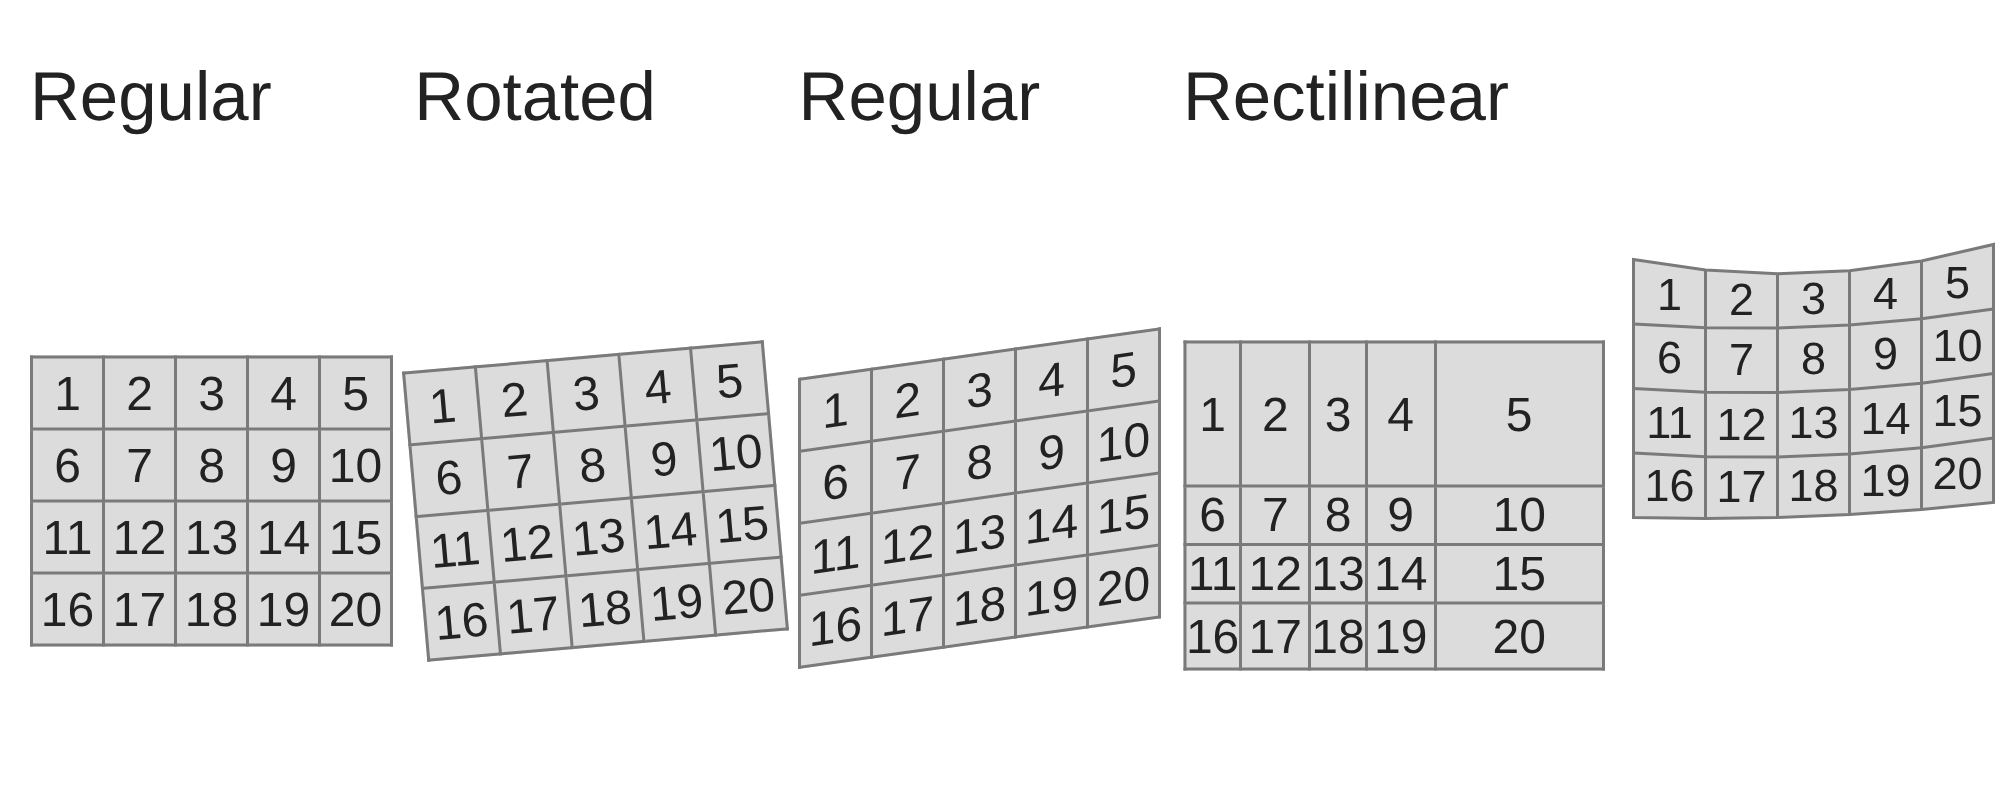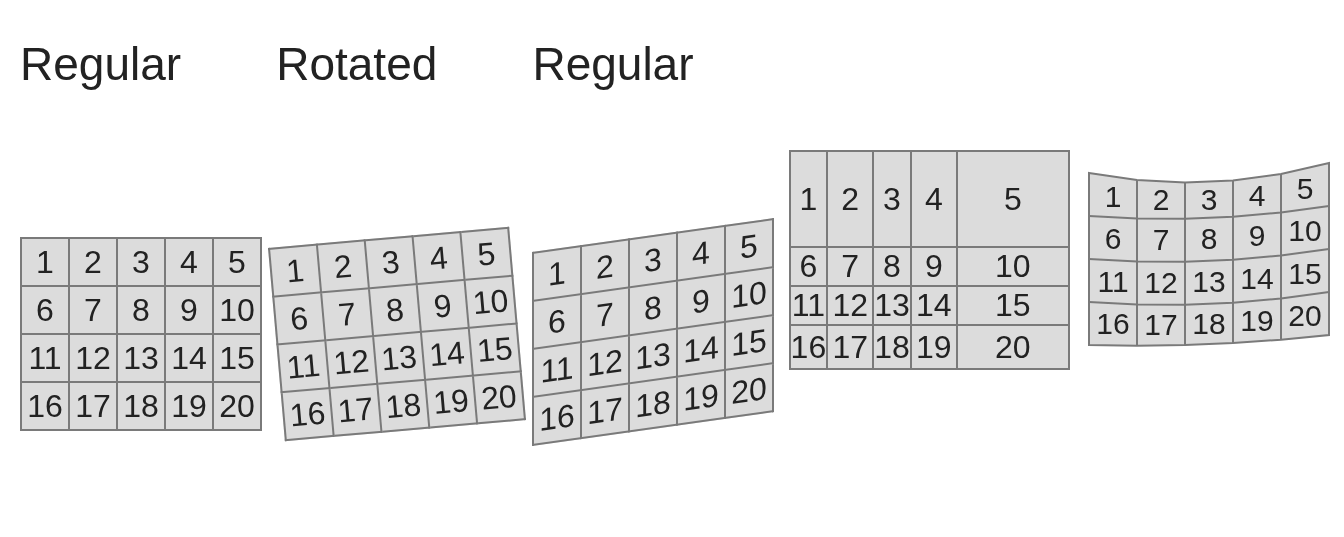--- a/index.html
+++ b/index.html
@@ -189,20 +189,21 @@
           <td>18</td>
           <td>19</td>
           <td>20</td>
         </tr>
       </tbody>
         </table>
     </div>
   </div>
 
   <div class="col col-rectilinear">
+    <div class="title">Rectilinear</div>
     <div class="grid-wrap" style="margin-top:140px">
       <table class="g rect">
         <tbody>
             <tr class="r0">
           <td class="c0">1</td>
           <td class="c1">2</td>
           <td class="c2">3</td>
           <td class="c3">4</td>
           <td class="c4">5</td>
         </tr>

